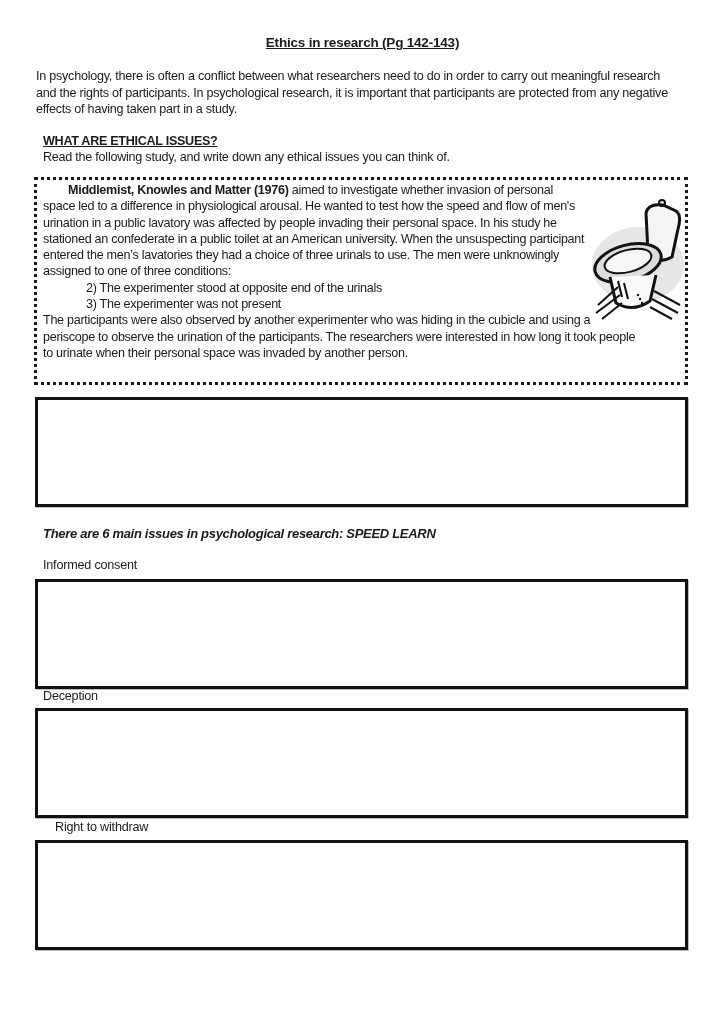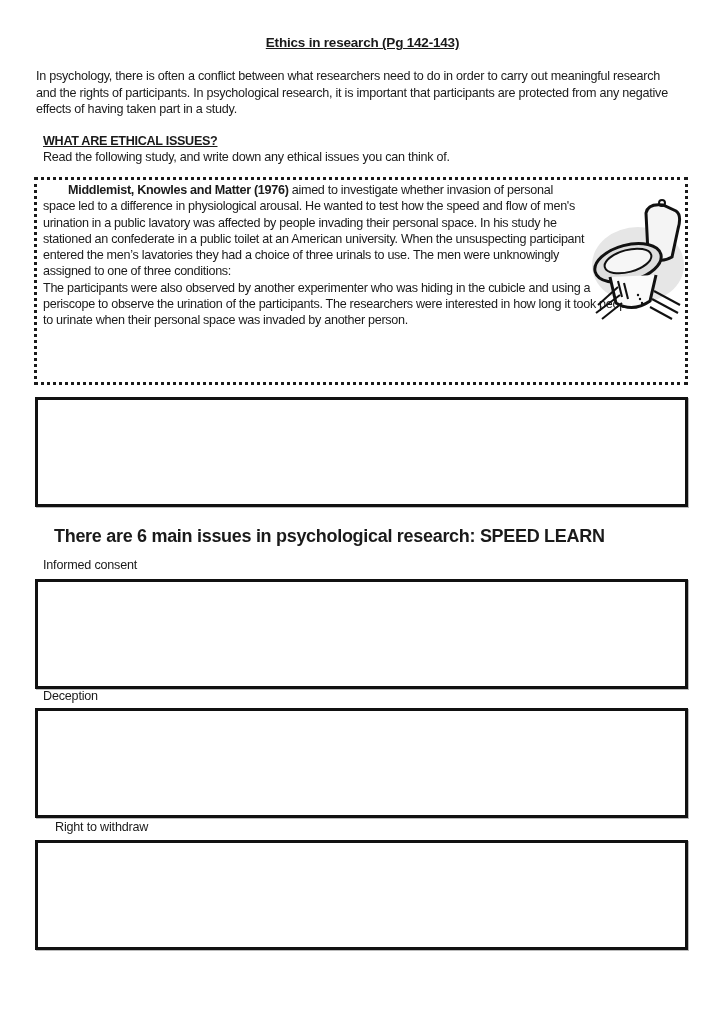--- a/index.html
+++ b/index.html
@@ -30,37 +30,39 @@
     }
     .study-text .lead { font-weight: bold; padding-left: 25px; }
     .study-text .cond { padding-left: 43px; }
     .study-text .narrow { width: 545px; display: block; }
     .toilet { left: 588px; top: 195px; width: 100px; height: 130px; }
     .answer-box {
       left: 35px; width: 647px; border: 3px solid #111; background: #fff;
       box-shadow: 1px 1px 0 #bbb;
     }
     .bold-line {
-      left: 54px; top: 526px; font-size: 18px; font-weight: bold; letter-spacing: -0.3px;
+      left: 43px; top: 526px; font-size: 13px; font-weight: bold; letter-spacing: -0.3px; font-style: italic;
     }
     .label { left: 43px; font-size: 12.6px; letter-spacing: -0.2px; }
   </style>
 </head>
 <body>
 
 <div class="abs title">Ethics in research (Pg 142-143)</div>
 
 <div class="abs para">In psychology, there is often a conflict between what researchers need to do in order to carry out meaningful research and the rights of participants. In psychological research, it is important that participants are protected from any negative effects of having taken part in a study.</div>
 
 <div class="abs heading">WHAT ARE ETHICAL ISSUES?</div>
 <div class="abs instr">Read the following study, and write down any ethical issues you can think of.</div>
 
 <div class="abs study-box"></div>
 <div class="abs study-text">
   <span class="narrow"><span class="lead">Middlemist, Knowles and Matter (1976)</span><span> aimed to investigate whether invasion of personal space led to a difference in physiological arousal. He wanted to test how the speed and flow of men's urination in a public lavatory was affected by people invading their personal space. In his study he stationed an confederate in a public toilet at an American university.  When the unsuspecting participant entered the men’s lavatories they had a choice of three urinals to use. The men were unknowingly assigned to one of three conditions:</span></span>
+  <div class="cond">2) The experimenter stood at opposite end of the urinals</div>
+  <div class="cond">3) The experimenter was not present</div>
   <div>The participants were also observed by another experimenter who was hiding in the cubicle and using a periscope to observe the urination of the participants. The researchers were interested in how long it took people to urinate when their personal space was invaded by another person.</div>
 </div>
 
 <div class="abs toilet">
   <svg width="100" height="130" viewBox="0 0 100 130">
     <ellipse cx="50" cy="70" rx="46" ry="38" fill="#e6e6e6"></ellipse>
     <path d="M58 18 Q60 8 75 10 L88 16 Q94 20 90 34 L84 62 Q70 70 60 58 Z" fill="#f4f4f4" stroke="#111" stroke-width="3"></path>
     <circle cx="74" cy="8" r="3" fill="none" stroke="#111" stroke-width="2"></circle>
     <ellipse cx="40" cy="68" rx="34" ry="18" fill="#ddd" stroke="#111" stroke-width="3" transform="rotate(-15 40 68)"></ellipse>
     <ellipse cx="40" cy="66" rx="24" ry="11" fill="#f6f6f6" stroke="#111" stroke-width="2" transform="rotate(-15 40 66)"></ellipse>

